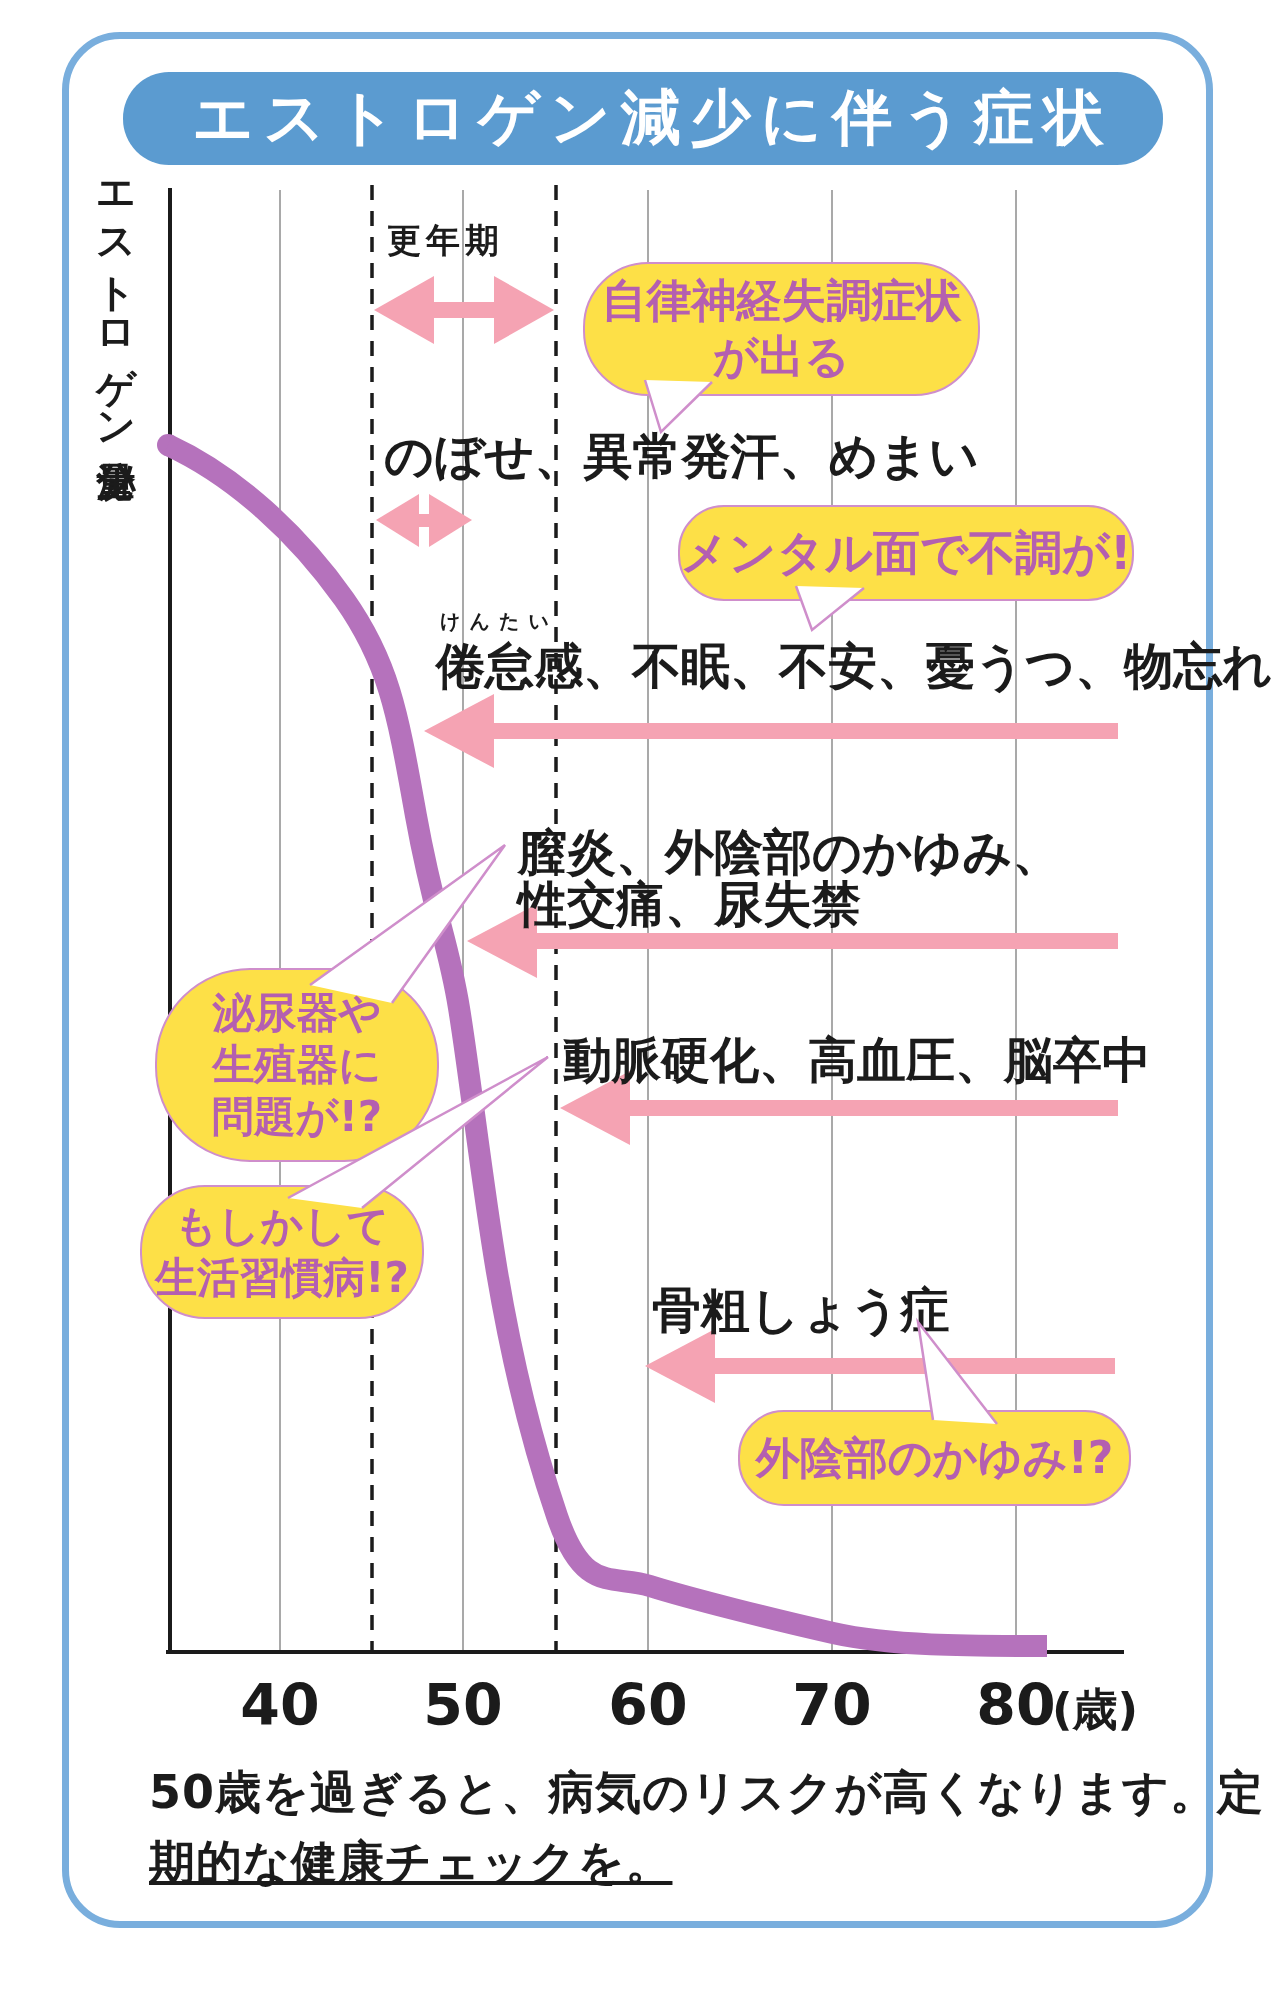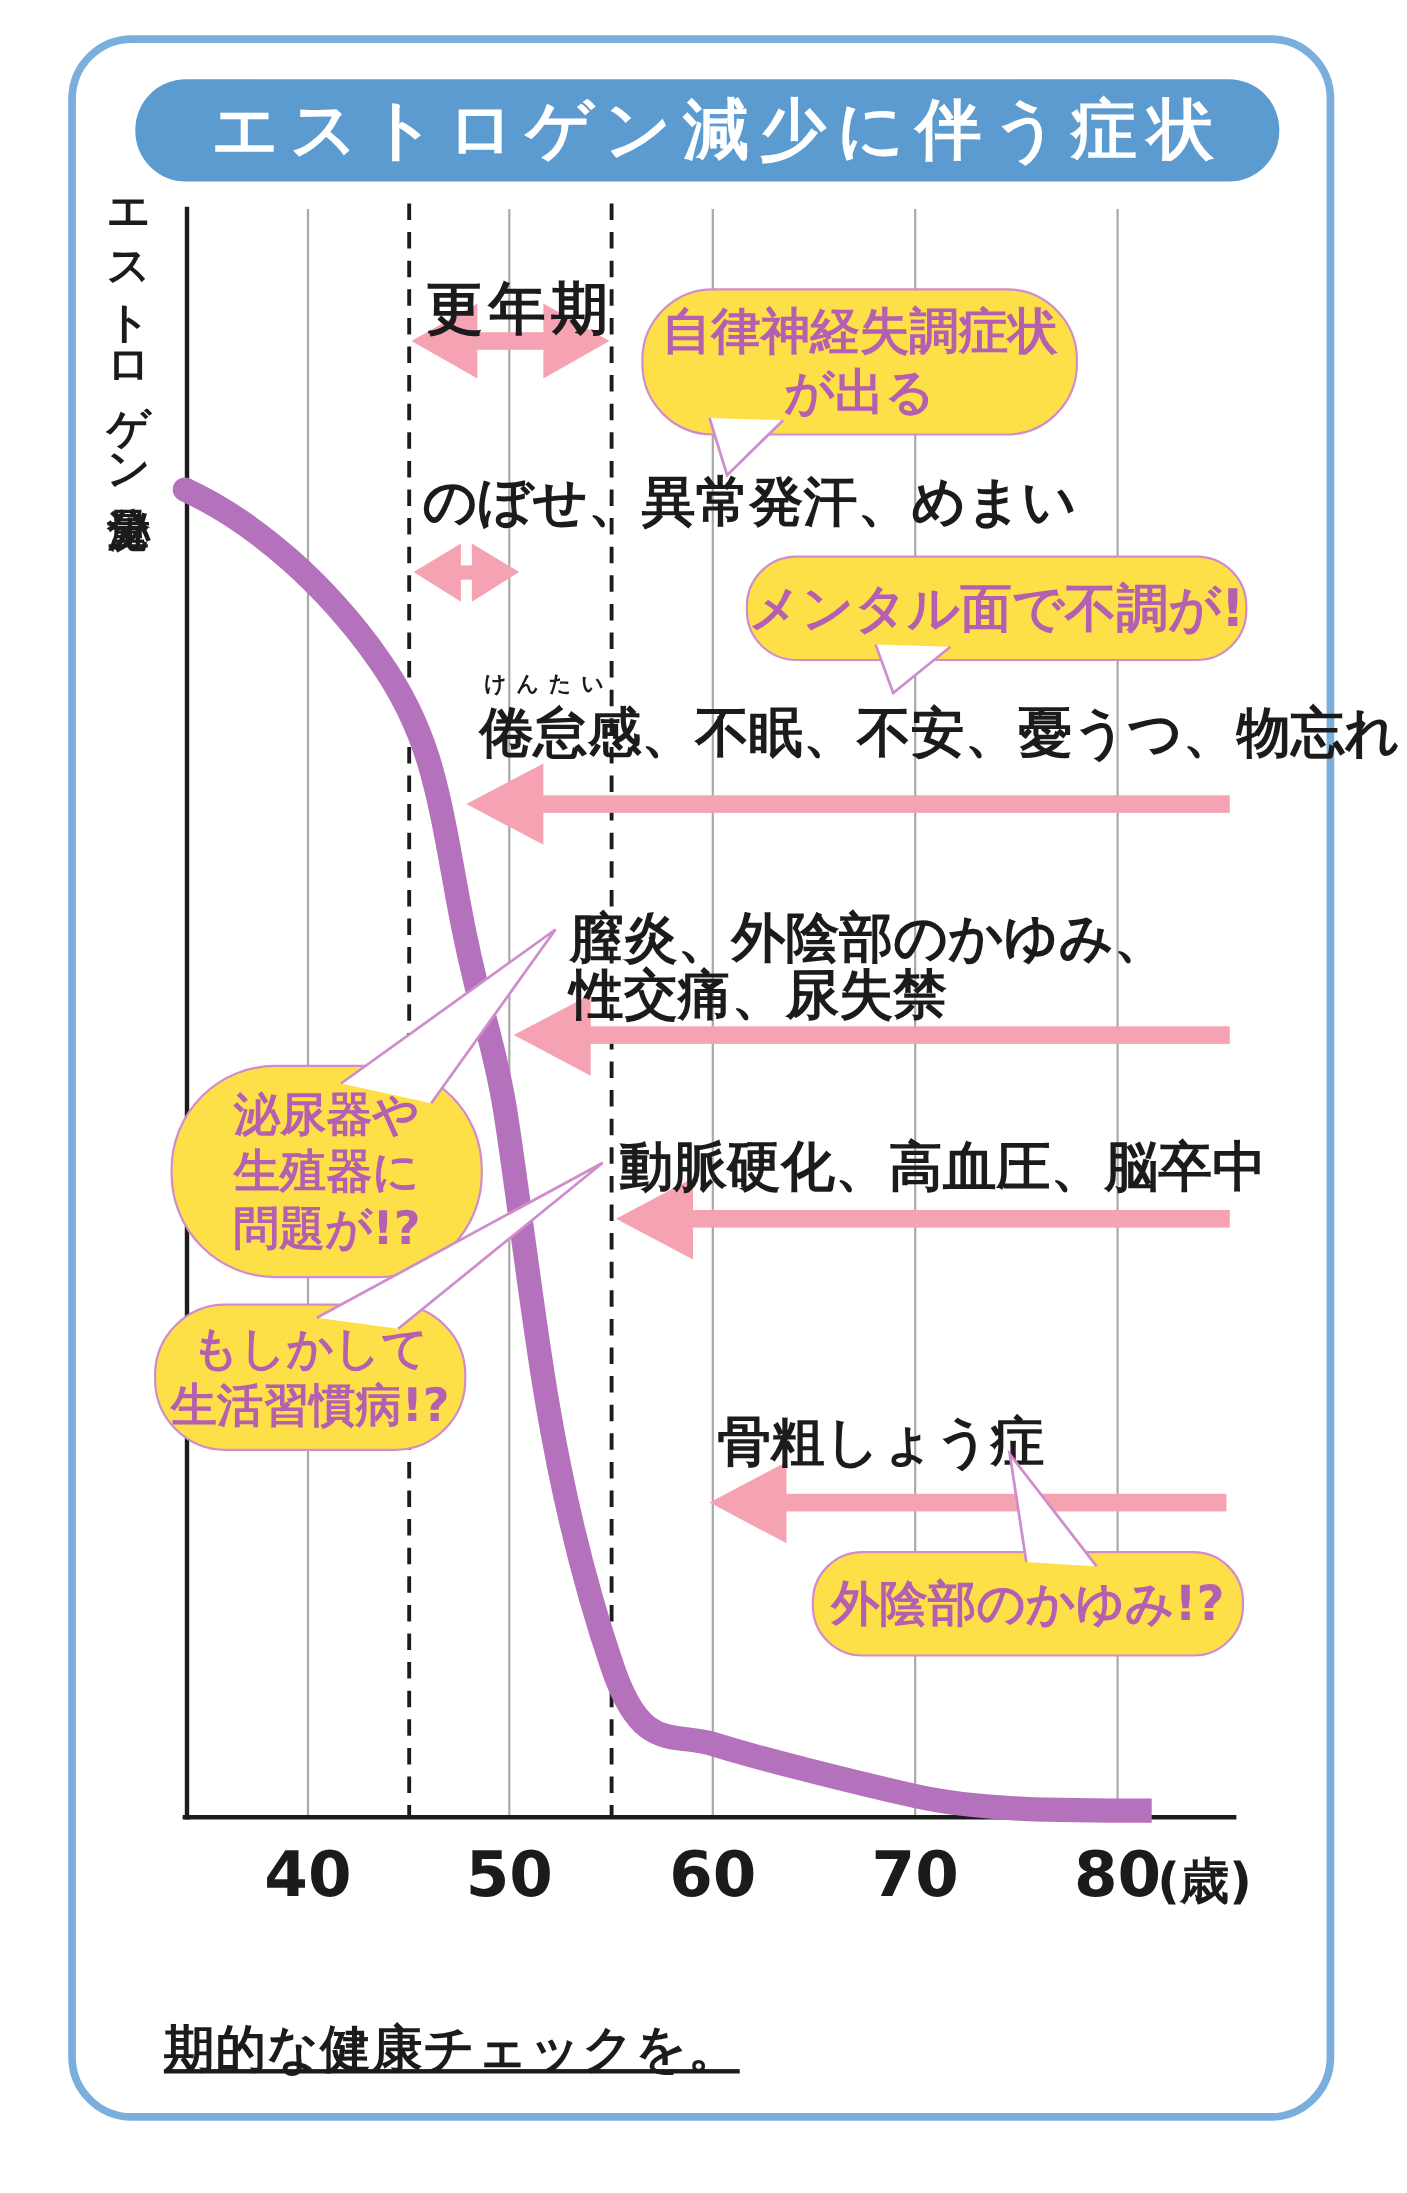--- a/index.html
+++ b/index.html
@@ -96,21 +96,21 @@
     <g fill="#f5a3b3">
       <rect x="615" y="1100" width="503" height="16"></rect>
       <polygon points="560,1108 630,1071 630,1145"></polygon>
     </g>
     <g fill="#f5a3b3">
       <rect x="700" y="1358" width="415" height="16"></rect>
       <polygon points="645,1366 715,1329 715,1403"></polygon>
     </g>
   </svg>
 
-  <div class="abs blacktext" style="left:387px;top:218px;font-size:52px;letter-spacing:5px;margin-top:28px;">更年期</div>
+  <div class="abs blacktext" style="left:387px;top:218px;font-size:34px;letter-spacing:5px;">更年期</div>
 
   <div class="abs blacktext" style="left:384px;top:424px;font-size:49px;">のぼせ、異常発汗、めまい</div>
 
   <div class="abs furigana" style="left:440px;top:608px;">けんたい</div>
   <div class="abs blacktext" style="left:436px;top:634px;font-size:49px;">倦怠感、不眠、不安、憂うつ、物忘れ</div>
 
   <div class="abs blacktext" style="left:518px;top:820px;font-size:49px;">膣炎、外陰部のかゆみ、</div>
   <div class="abs blacktext" style="left:518px;top:872px;font-size:49px;">性交痛、尿失禁</div>
 
   <div class="abs blacktext" style="left:563px;top:1028px;font-size:49px;">動脈硬化、高血圧、脳卒中</div>
@@ -149,15 +149,16 @@
   </div>
 
   <svg width="1279" height="1994" viewBox="0 0 1279 1994" style="z-index:5;pointer-events:none;">
     <path d="M645,380 L661,432 L712,382" fill="#fff" stroke="#cf8ecb" stroke-width="2.5"></path>
     <path d="M796,586 L812,630 L864,588" fill="#fff" stroke="#cf8ecb" stroke-width="2.5"></path>
     <path d="M310,985 L505,845 L392,1003" fill="#fff" stroke="#cf8ecb" stroke-width="2.5"></path>
     <path d="M288,1198 L548,1057 L362,1208" fill="#fff" stroke="#cf8ecb" stroke-width="2.5"></path>
     <path d="M933,1420 L918,1322 L997,1424" fill="#fff" stroke="#cf8ecb" stroke-width="2.5"></path>
   </svg>
 
+  <div class="abs caption" style="left:149px;top:1762px;">50歳を過ぎると、病気のリスクが高くなります。定</div>
   <div class="abs caption" style="left:149px;top:1832px;text-decoration:underline;">期的な健康チェックを。</div>
 
 </div>
 
 </body></html>

